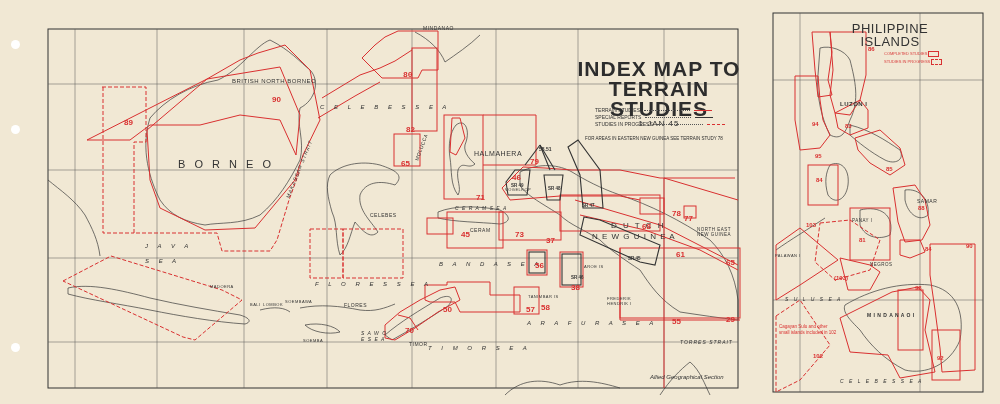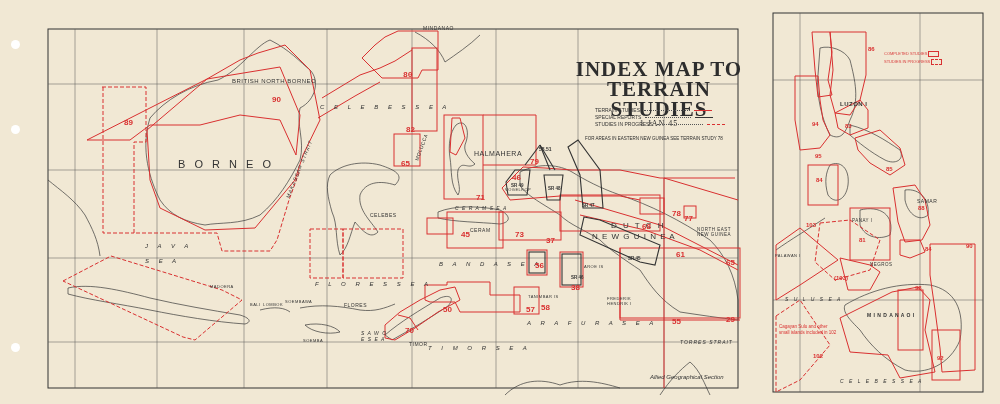--- a/index.html
+++ b/index.html
@@ -1,21 +1,21 @@
 <!DOCTYPE html>
 <html><head>
 <meta charset="utf-8">
 <style>
   html,body{margin:0;padding:0;}
   body{width:1000px;height:404px;background:#f4ecdb;position:relative;overflow:hidden;font-family:"Liberation Sans",sans-serif;}
   .sheet{position:absolute;left:0;top:0;width:1000px;height:404px;background:#f1e8d4;}
   .hole{position:absolute;left:11px;width:9px;height:9px;border-radius:50%;background:#ffffff;}
   svg{position:absolute;left:0;top:0;}
   .lbl{position:absolute;color:#2b2b2b;white-space:nowrap;}
-  .title1{position:absolute;left:563px;top:59px;font-size:21px;font-weight:bold;letter-spacing:1px;color:#2d2d2d;line-height:20px;text-align:center;width:192px;font-family:Liberation Serif, serif;}
+  .title1{position:absolute;left:563px;top:59px;font-size:21px;font-weight:bold;letter-spacing:1px;color:#2d2d2d;line-height:20px;text-align:center;width:192px;font-family:Liberation Sans, sans-serif;}
   .legend{position:absolute;left:595px;top:88px;font-size:5px;color:#333;line-height:7px;}
   .legend .row{display:flex;align-items:center;gap:4px;}
   .legend .dots{width:46px;border-bottom:1px dotted #555;}
   .lg-line{width:18px;height:0;}
   .ph-title{position:absolute;left:840px;top:22px;width:100px;font-size:13px;color:#333;text-align:center;line-height:13px;letter-spacing:.5px;}
   .ph-legend{position:absolute;left:884px;top:50px;font-size:4px;color:#d93a3a;line-height:8px;}
   .num{position:absolute;color:#d93030;font-size:8px;font-weight:bold;}
   .sea{position:absolute;font-size:6px;font-style:italic;letter-spacing:4px;color:#333;}
   .place{position:absolute;font-size:5px;color:#333;letter-spacing:.5px;}
   .credit{position:absolute;left:650px;top:374px;font-size:6px;color:#333;font-style:italic;}
@@ -177,20 +177,24 @@
       <span class="lg-line" style="border-top:1.5px solid #333;"></span>
     </div>
     <div class="row">
       <span>STUDIES IN PROGRESS</span>
         <span class="dots"></span>
       <span class="lg-line" style="border-top:1px dashed #d93030;"></span>
     </div>
   </div>
   <div class="lbl" style="left:585px;top:136px;font-size:4.5px;">FOR AREAS IN EASTERN NEW GUINEA SEE TERRAIN STUDY 78</div>
 
+  <div class="ph-title">
+    <div>PHILIPPINE</div>
+    <div>ISLANDS</div>
+  </div>
   <div class="ph-legend">
     <div><span>COMPLETED STUDIES</span> <span style="display:inline-block;width:9px;height:4px;border:1px solid #d93030;vertical-align:middle;"></span></div>
     <div><span>STUDIES IN PROGRESS</span> <span style="display:inline-block;width:9px;height:4px;border:1px dashed #d93030;vertical-align:middle;"></span></div>
   </div>
 
   <div class="place" style="left:232px;top:78px;font-size:6px;">BRITISH NORTH BORNEO</div>
   <div class="place" style="left:178px;top:158px;font-size:11px;letter-spacing:3px;">B O R N E O</div>
   <div class="place" style="left:474px;top:150px;font-size:7px;">HALMAHERA</div>
   <div class="place" style="left:370px;top:212px;">CELEBES</div>
   <div class="place" style="left:470px;top:227px;">CERAM</div>

